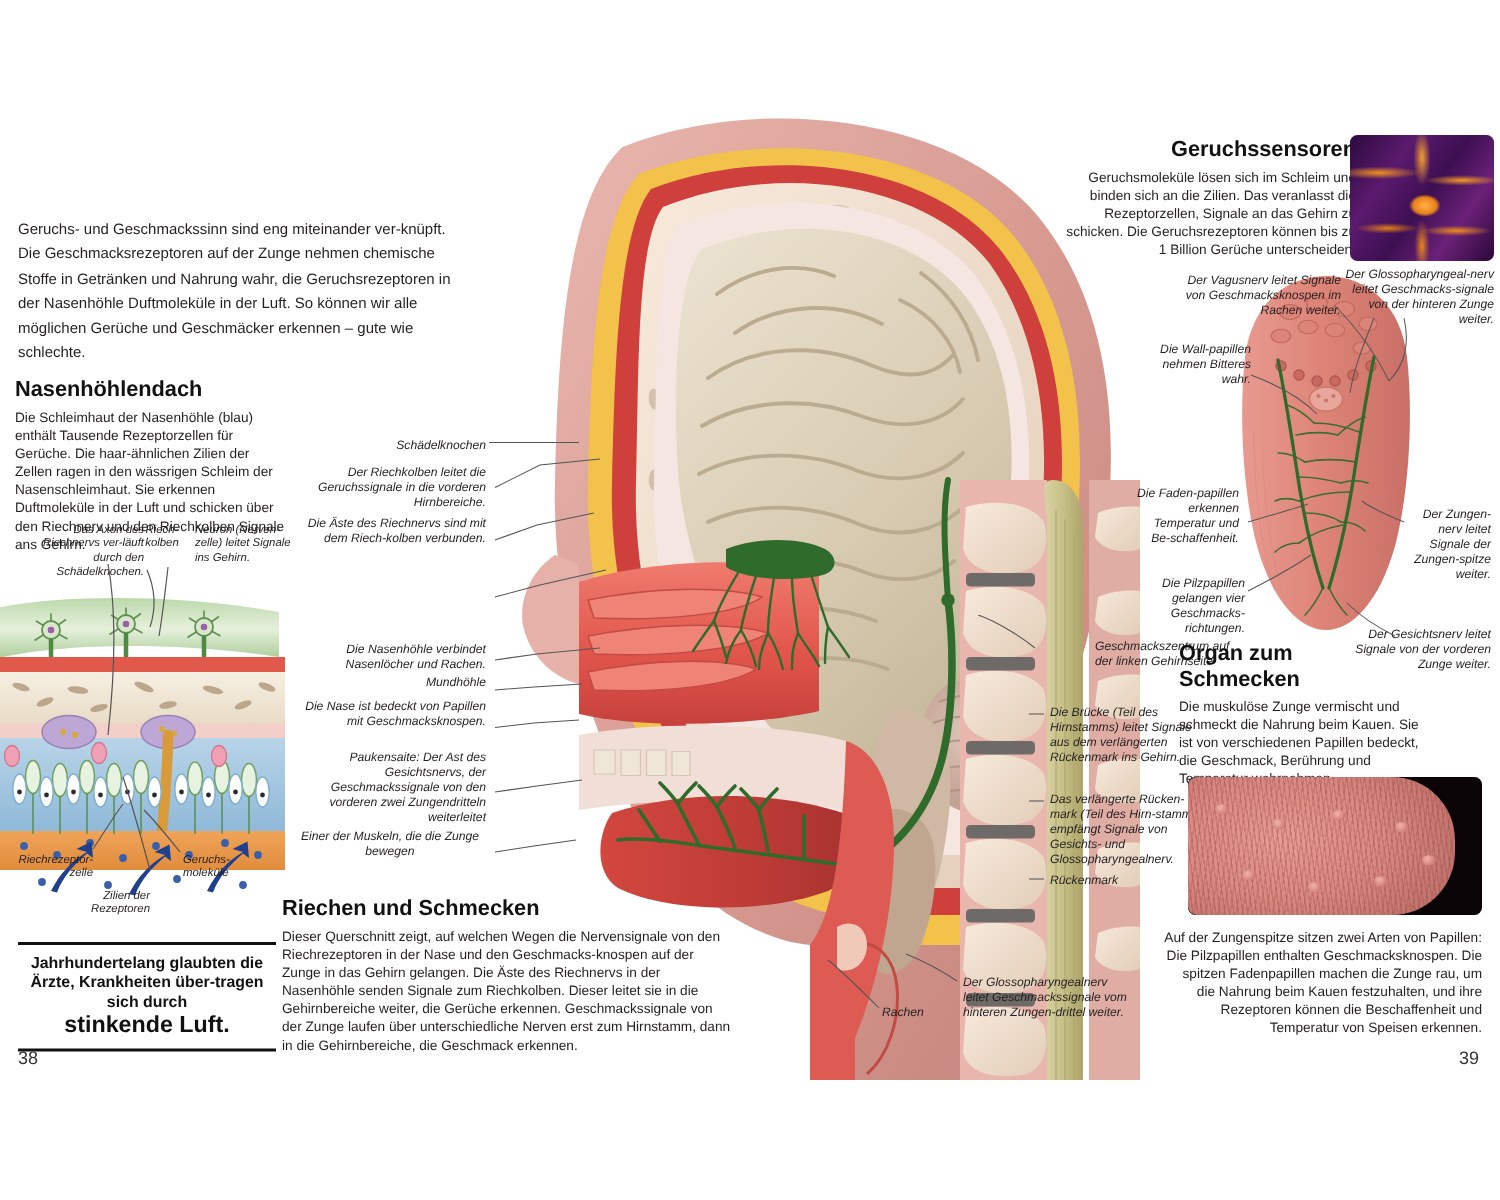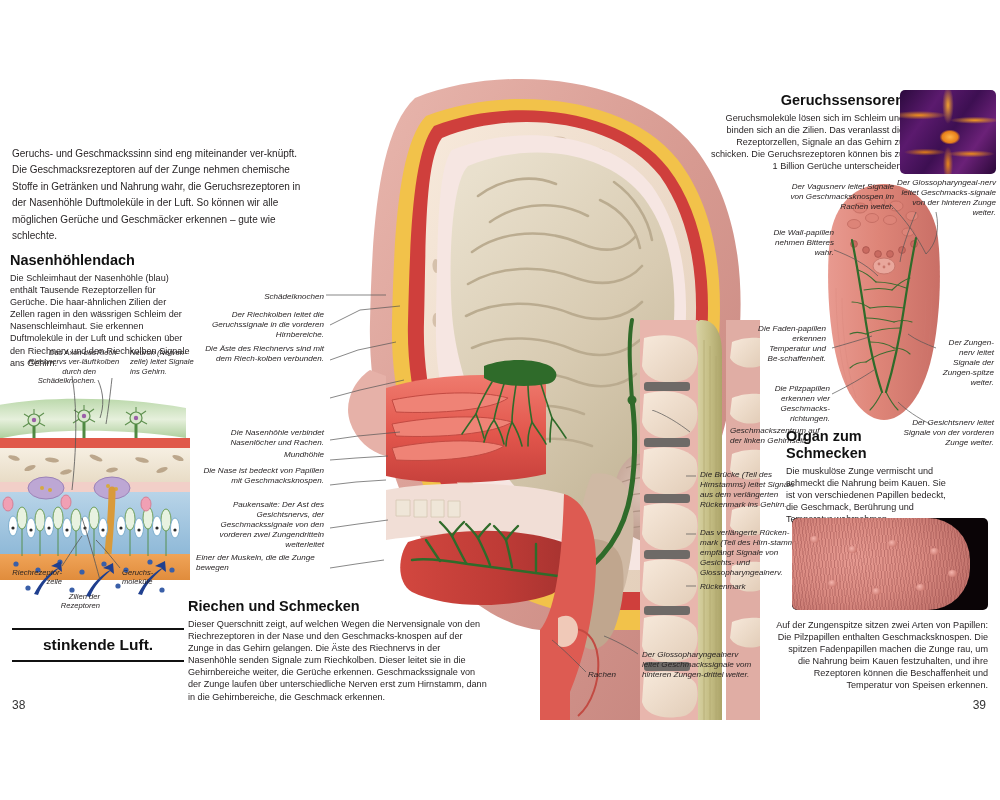--- a/index.html
+++ b/index.html
@@ -520,34 +520,35 @@
       <path d="M112,38 C110,56 108,72 106,84"></path>
       <path d="M72,36 C76,58 78,96 72,150"></path>
       <path d="M62,226 C70,214 76,204 82,196"></path>
       <path d="M100,240 C94,218 88,196 82,178"></path>
       <path d="M120,228 C112,218 104,208 96,200"></path>
     </g>
   </svg>
 
   <div id="quote">
     <div class="rule"></div>
+    <div class="q1">Jahrhundertelang glaubten die Ärzte, Krankheiten über-tragen sich durch</div>
     <div class="q2"><span>stinkende Luft</span><span>.</span></div>
     <div class="rule b"></div>
   </div>
   <div class="pageno" id="pg38">38</div>
   <div class="pageno" id="pg39">39</div>
 
   <div style="position:absolute;left:196px;top:292px;width:128px;text-align:right;" class="callout">Schädelknochen</div>
   <div style="position:absolute;left:196px;top:310px;width:128px;text-align:right;" class="callout">Der Riechkolben leitet die Geruchssignale in die vorderen Hirnbereiche.</div>
   <div style="position:absolute;left:196px;top:344px;width:128px;text-align:right;" class="callout">Die Äste des Riechnervs sind mit dem Riech-kolben verbunden.</div>
   <div style="position:absolute;left:196px;top:428px;width:128px;text-align:right;" class="callout">Die Nasenhöhle verbindet Nasenlöcher und Rachen.</div>
   <div style="position:absolute;left:196px;top:450px;width:128px;text-align:right;" class="callout">Mundhöhle</div>
   <div style="position:absolute;left:196px;top:466px;width:128px;text-align:right;" class="callout">Die Nase ist bedeckt von Papillen mit Geschmacksknospen.</div>
   <div style="position:absolute;left:196px;top:500px;width:128px;text-align:right;" class="callout">Paukensaite: Der Ast des Gesichtsnervs, der Geschmackssignale von den vorderen zwei Zungendritteln weiterleitet</div>
-  <div style="position:absolute;left:196px;top:553px;width:128px;text-align:left;" class="callout">Einer der Muskeln, die die Zunge bewegen</div>
+  <div style="position:absolute;left:196px;top:553px;width:128px;text-align:center;" class="callout">Einer der Muskeln, die die Zunge bewegen</div>
 
   <svg style="position:absolute;left:300px;top:280px;width:200px;height:300px;pointer-events:none;" viewBox="0 0 200 300">
     <g stroke="#555" stroke-width="0.7" fill="none">
       <path d="M26,15 L86,15"></path>
       <path d="M30,45 L60,30 L100,26"></path>
       <path d="M30,80 L58,70 L96,62"></path>
       <path d="M30,118 L60,110 L104,100"></path>
       <path d="M30,160 L58,156 L100,152"></path>
       <path d="M30,180 L56,178 L88,176"></path>
       <path d="M30,205 L56,202 L86,200"></path>
@@ -581,21 +582,21 @@
 
   <div id="geruchssensoren">
     <div class="sec-title">Geruchssensoren</div>
     <div class="sec-body" style="margin-top:3px;">Geruchsmoleküle lösen sich im Schleim und binden sich an die Zilien. Das veranlasst die Rezeptorzellen, Signale an das Gehirn zu schicken. Die Geruchsrezeptoren können bis zu 1 Billion Gerüche unterscheiden.</div>
   </div>
   <div class="micro" id="micro-smell"></div>
 
   <div style="position:absolute;left:778px;top:182px;width:116px;text-align:right;" class="callout">Der Vagusnerv leitet Signale von Geschmacksknospen im Rachen weiter.</div>
   <div style="position:absolute;left:756px;top:228px;width:78px;text-align:right;" class="callout">Die Wall-papillen nehmen Bitteres wahr.</div>
   <div style="position:absolute;left:756px;top:324px;width:70px;text-align:right;" class="callout">Die Faden-papillen erkennen Temperatur und Be-schaffenheit.</div>
-  <div style="position:absolute;left:754px;top:384px;width:76px;text-align:right;" class="callout">Die Pilzpapillen erkennen vier Geschmacks-richtungen.</div>
+  <div style="position:absolute;left:754px;top:384px;width:76px;text-align:right;" class="callout">Die Pilzpapillen gelangen vier Geschmacks-richtungen.</div>
   <div style="position:absolute;left:890px;top:178px;width:106px;text-align:right;" class="callout">Der Glossopharyngeal-nerv leitet Geschmacks-signale von der hinteren Zunge weiter.</div>
   <div style="position:absolute;left:938px;top:338px;width:56px;text-align:right;" class="callout">Der Zungen-nerv leitet Signale der Zungen-spitze weiter.</div>
   <div style="position:absolute;left:896px;top:418px;width:98px;text-align:right;" class="callout">Der Gesichtsnerv leitet Signale von der vorderen Zunge weiter.</div>
 
   <svg style="position:absolute;left:750px;top:176px;width:250px;height:270px;pointer-events:none;" viewBox="0 0 250 270">
     <g stroke="#555" stroke-width="0.7" fill="none">
       <path d="M140,28 C156,44 168,62 176,78"></path>
       <path d="M84,74 C100,80 116,88 128,100"></path>
       <path d="M82,172 C96,168 110,164 122,160"></path>
       <path d="M82,218 C98,210 112,202 124,194"></path>

